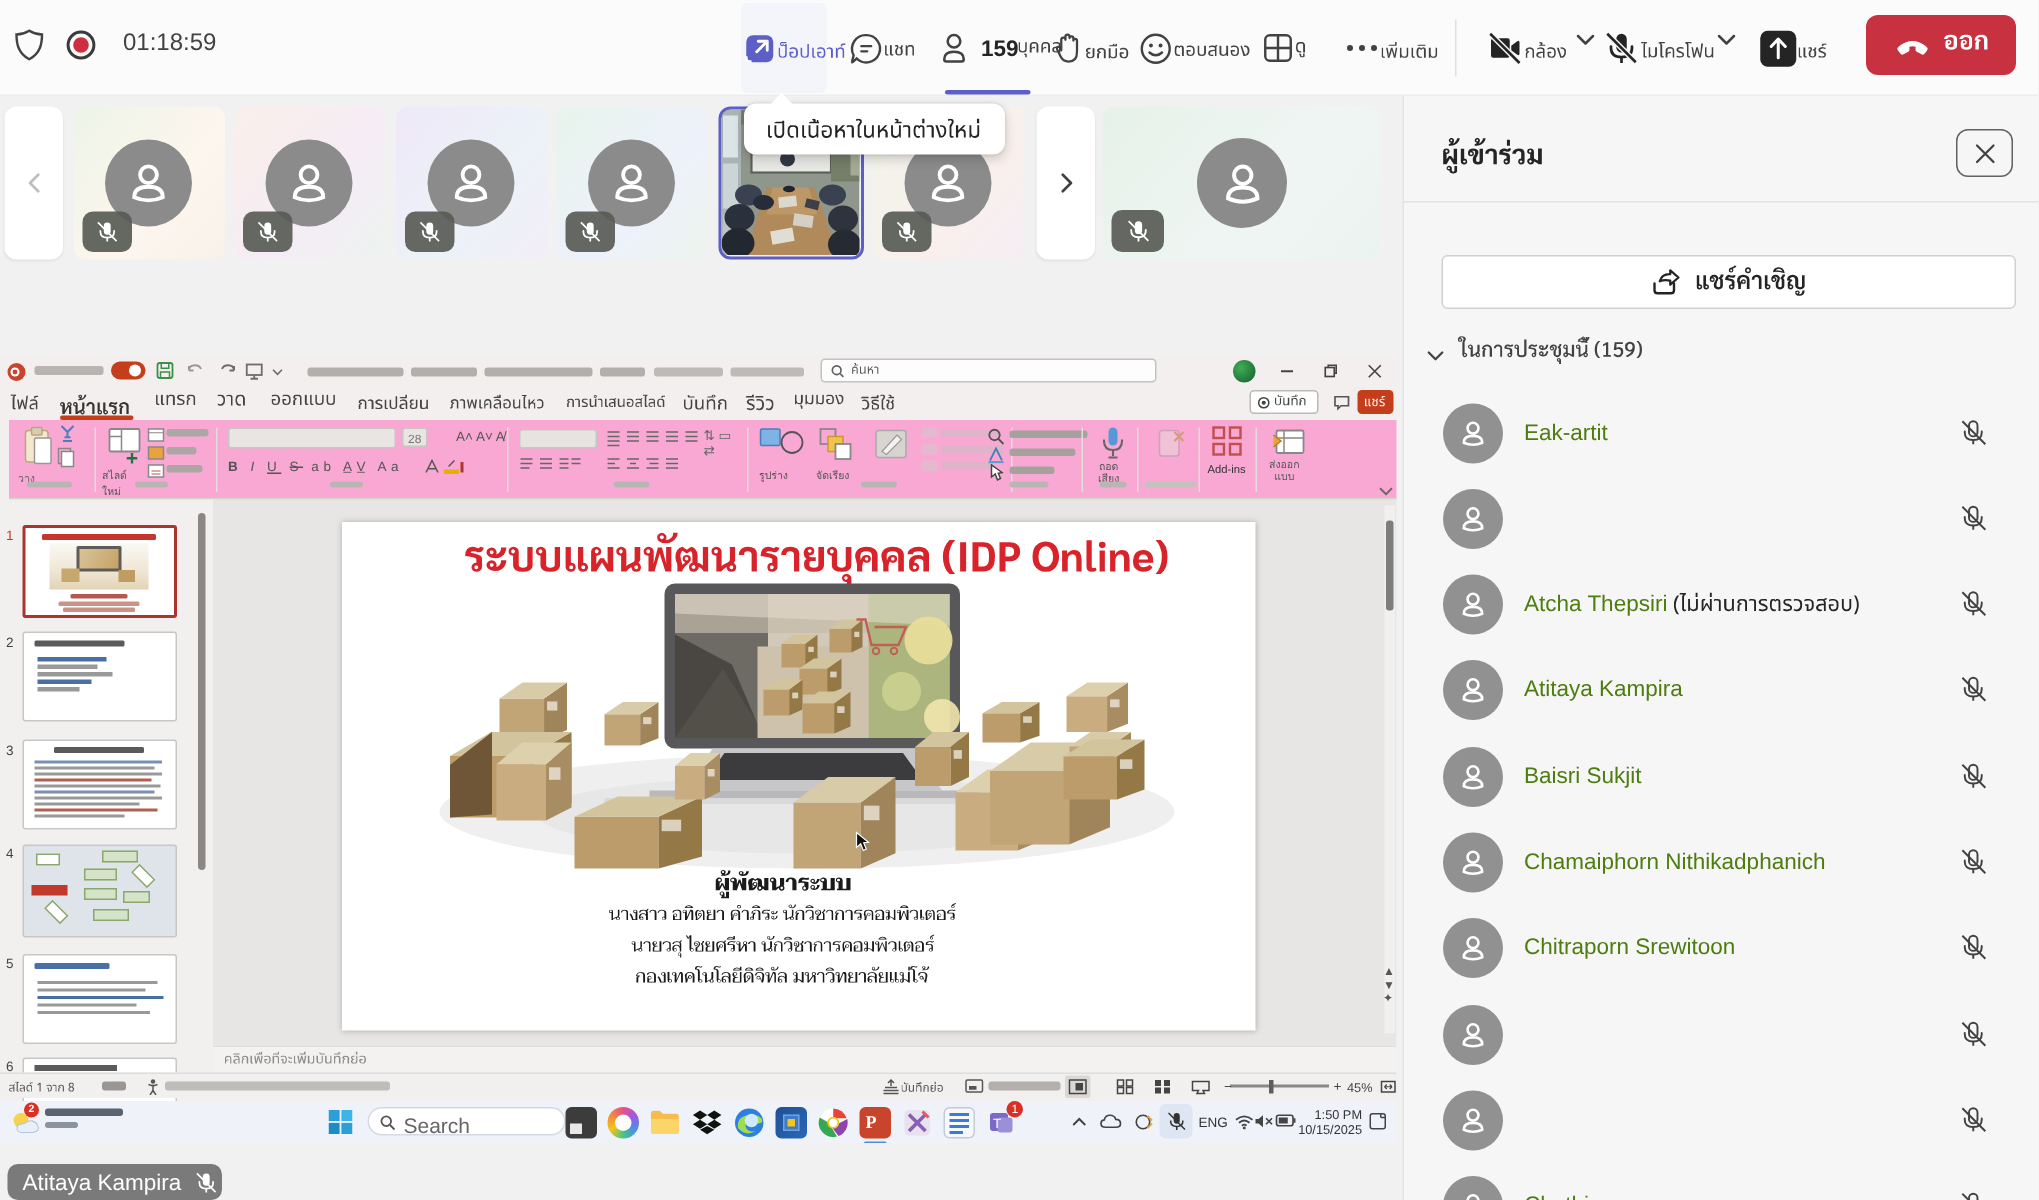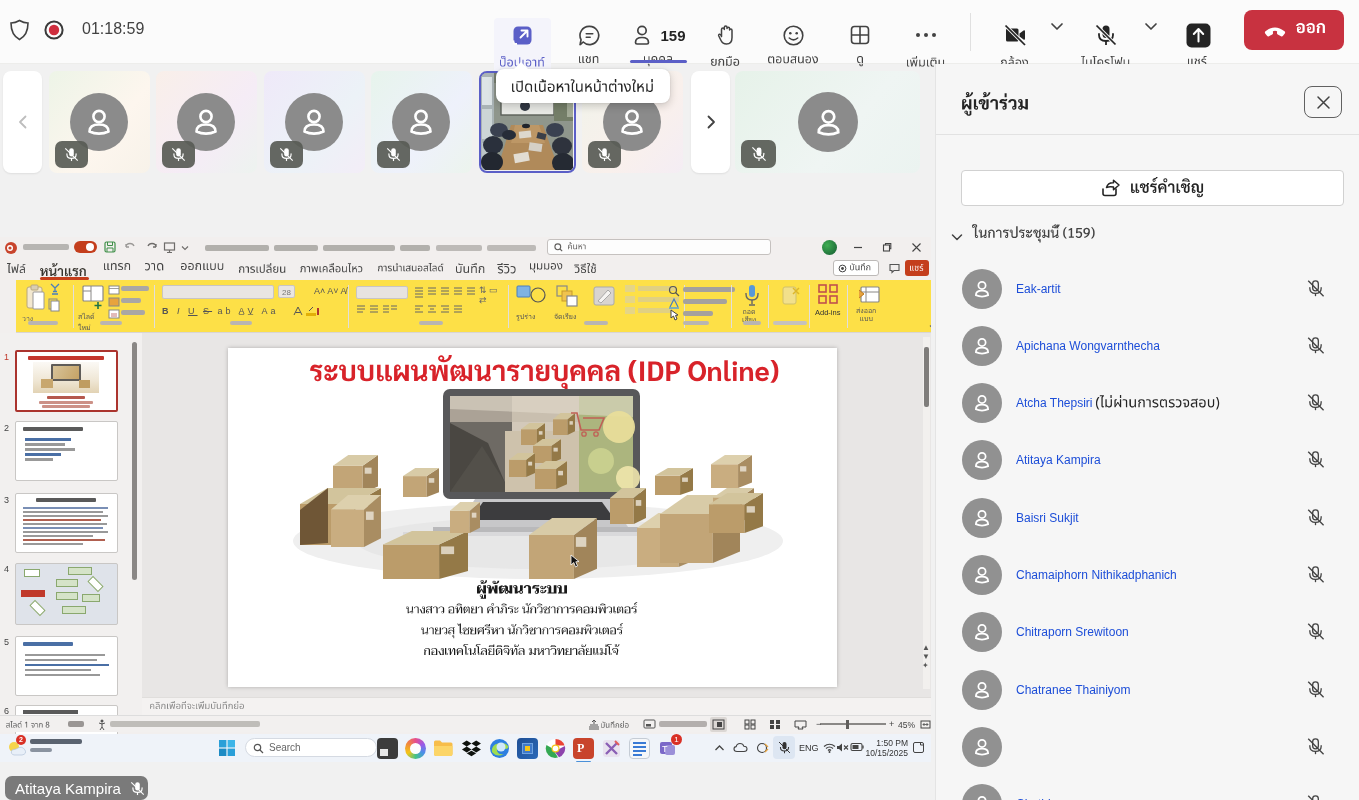--- a/index.html
+++ b/index.html
@@ -1,58 +1,58 @@
 <!DOCTYPE html>
 <html><head><meta charset="utf-8">
 <style>
 *{margin:0;padding:0;box-sizing:border-box}
 html,body{width:1359px;height:800px;overflow:hidden}
 body{font-family:"Liberation Sans",sans-serif;background:#f1f1f1;position:relative}
 .ab{position:absolute}
 
 #topbar{left:0;top:0;width:1359px;height:64px;background:#fbfbfb;border-bottom:1px solid #ededeb}
-.tbtn{position:absolute;top:18px;height:60px;display:flex;flex-direction:column;align-items:center;justify-content:flex-start}
+.tbtn{position:absolute;top:2px;height:60px;display:flex;flex-direction:row;align-items:center;justify-content:flex-start}
 .tbtn .ic{height:34px;display:flex;align-items:center;justify-content:center}
 .tbtn .lb{margin-top:4px}
 #ppl-under{left:630px;top:60px;width:57px;height:3px;background:#5b5fc7;border-radius:2px}
 #leavebtn{left:1244px;top:10px;width:100px;height:40px;background:#c83240;border-radius:8px;display:flex;align-items:center;justify-content:center;gap:9px}
 #vsep{left:970px;top:13px;width:1px;height:38px;background:#e0e0e0}
 
 .tile{position:absolute;top:71px;height:102px;border-radius:8px}
 .avat{position:absolute;border-radius:50%;background:#8b8b8b;display:flex;align-items:center;justify-content:center}
 .micbadge{position:absolute;left:6px;bottom:5px;width:33px;height:27px;border-radius:7px;background:rgba(88,91,85,0.92);display:flex;align-items:center;justify-content:center}
 .navbtn{position:absolute;top:71px;width:39px;height:102px;background:#fff;border-radius:8px;display:flex;align-items:center;justify-content:center;box-shadow:0 1px 2px rgba(0,0,0,.08)}
 #tooltip{left:496px;top:69px;width:174px;height:34px;background:#fff;border-radius:8px;box-shadow:0 3px 8px rgba(0,0,0,.18),0 0 2px rgba(0,0,0,.12);display:flex;align-items:center;justify-content:center;z-index:30}
 #tooltiparrow{left:513px;top:62px;width:16px;height:8px;z-index:31}
 
 #ppt{left:0;top:237px;width:931px;height:525px;background:#f2efee;overflow:hidden}
 #ppt-title{position:absolute;left:0;top:0;width:931px;height:21px}
 #ppt-tabs{position:absolute;left:0;top:21px;width:931px;height:22px}
 .ptab{position:absolute;top:5px}
-#ppt-ribbon{position:absolute;left:16px;top:43px;width:931px;height:53px;background:#fde047;border-bottom:1px solid #d9d5d3}
+#ppt-ribbon{position:absolute;left:6px;top:43px;width:931px;height:53px;background:#f9a8d4;border-bottom:1px solid #d9d5d3}
 .rsep{position:absolute;top:5px;width:1px;height:43px;background:#e2dedc}
 .glabel{position:absolute;top:41px;width:60px;display:flex;justify-content:center}
 #ppt-body{position:absolute;left:0;top:96px;width:931px;height:382px}
 #thumbs{position:absolute;left:0;top:0;width:142px;height:382px;background:#f2f0ef}
 .thumb{position:absolute;left:15px;width:103px;background:#fff;border:1px solid #c9c7c5;border-radius:2px}
 .tnum{position:absolute;left:4px;font-size:9px;color:#444}
 #editarea{position:absolute;left:142px;top:0;width:789px;height:364px;background:#e8e6e5}
 #slide{position:absolute;left:86px;top:15px;width:609px;height:339px;background:#fff;box-shadow:0 0 4px rgba(0,0,0,.25)}
 #notesbar{position:absolute;left:142px;top:364px;width:789px;height:18px;background:#f4f2f1;border-top:1px solid #e0dedc}
 #statusbar{position:absolute;left:0;top:478px;width:931px;height:17px;background:#f2f0ef;border-top:1px solid #ddd}
 #taskbar{position:absolute;left:0;top:497px;width:931px;height:28px;background:#eff3f9}
 .tico{position:absolute;width:21px;height:21px;border-radius:4px}
 
 #panel{left:935px;top:64px;width:424px;height:736px;background:#f6f6f6;border-left:1px solid #e4e4e4}
 #pclose{position:absolute;right:17px;top:22px;width:38px;height:32px;border:1.5px solid #616161;border-radius:8px;display:flex;align-items:center;justify-content:center;background:transparent}
 #pdivider{position:absolute;left:0;top:70px;width:424px;height:1px;background:#e2e2e2}
 #psharebtn{position:absolute;left:25px;top:106px;width:383px;height:36px;background:#fff;border:1px solid #d1d1d1;border-radius:4px;display:flex;align-items:center;justify-content:center;gap:10px}
 .prow{position:absolute;left:0;width:424px;height:57px}
 .prow .pavat{position:absolute;left:26px;top:9px;width:40px;height:40px;border-radius:50%;background:#919191;display:flex;align-items:center;justify-content:center}
-.prow .pname{position:absolute;left:80px;top:0;height:57px;display:flex;align-items:center;font-size:12px;color:#1d4ed8;gap:4px}
+.prow .pname{position:absolute;left:80px;top:0;height:57px;display:flex;align-items:center;font-size:15px;color:#4d7c0f;gap:4px}
 .prow .pmic{position:absolute;right:34px;top:18px}
 #nametag{left:5px;top:776px;width:143px;height:24px;background:rgba(112,112,112,.92);border-radius:7px;display:flex;align-items:center;z-index:20}
 </style></head>
 <body>
 
 <div class="ab" id="topbar">
   <svg class="ab" style="left:9px;top:19px" width="21" height="22" viewBox="0 0 21 22">
       <path d="M10.5 1.5 C13 3 16.5 4 19 4 C19 10 18 16.5 10.5 20.5 C3 16.5 2 10 2 4 C5 4 8 3 10.5 1.5 Z" fill="none" stroke="#424242" stroke-width="1.6"></path>
     </svg>
   <svg class="ab" style="left:43px;top:19px" width="22" height="22" viewBox="0 0 22 22">
@@ -976,21 +976,21 @@
         <rect x="0" y="0" width="7.4" height="7.4" fill="#2a9fd8"></rect>
         <rect x="8.6" y="0" width="7.4" height="7.4" fill="#3db5e8"></rect>
         <rect x="0" y="8.6" width="7.4" height="7.4" fill="#1d8bc4"></rect>
         <rect x="8.6" y="8.6" width="7.4" height="7.4" fill="#2a9fd8"></rect>
       </svg>
     <div class="ab" style="left:245px;top:4px;width:132px;height:19px;background:#fff;border:1px solid #d5dae2;border-radius:10px">
       <svg class="ab" style="left:7px;top:4px" width="11" height="11" viewBox="0 0 11 11">
           <circle cx="4.5" cy="4.5" r="3.2" fill="none" stroke="#555" stroke-width="1.2"></circle>
           <path d="M7 7 L10 10" stroke="#555" stroke-width="1.2"></path>
         </svg>
-      <div class="ab" style="left:23px;top:3px;font-size:10px;color:#666">Search</div>
+      <div class="ab" style="left:23px;top:3px;font-size:14px;color:#666">Search</div>
     </div>
     <div class="tico ab" style="left:377px;top:4px;background:#3c3c3c">
         <div style="position:absolute;left:3px;bottom:3px;width:8px;height:7px;background:#e8e8e8"></div>
       </div>
     <div class="tico ab" style="left:405px;top:4px;background:conic-gradient(#e84e8a,#9b59e8,#4a90e8,#45c486,#f5c518,#f08c3a,#e84e8a);border-radius:50%">
         <div style="position:absolute;left:5px;top:5px;width:11px;height:11px;background:#fdfdfd;border-radius:50%"></div>
       </div>
     <div class="tico ab" style="left:433px;top:4px"><svg width="21" height="21" viewBox="0 0 21 21">
           <path d="M1 4 Q1 2.5 2.5 2.5 L7 2.5 L9 4.5 L18 4.5 Q19.5 4.5 19.5 6 L19.5 16 Q19.5 18 17.5 18 L3 18 Q1 18 1 16 Z" fill="#f7bd4a"></path>
           <path d="M1 8 L19.5 8 L19.5 16 Q19.5 18 17.5 18 L3 18 Q1 18 1 16 Z" fill="#fcd568"></path>
@@ -1118,21 +1118,20 @@
           <path d="M4 3.5 L23 22.5" stroke="#424242" stroke-width="1.6"></path>
         </svg></div>
     </div>
     <div class="prow" style="top:253px">
       <div class="pavat">
         <svg width="22" height="22" viewBox="0 0 34 34">
           <circle cx="17" cy="11.5" r="5.6" fill="none" stroke="#fff" stroke-width="2.7"></circle>
           <path d="M7.5 26.5 Q7.5 19.5 17 19.5 Q26.5 19.5 26.5 26.5 Q22 28.6 17 28.6 Q12 28.6 7.5 26.5 Z" fill="none" stroke="#fff" stroke-width="2.7"></path>
         </svg>
       </div>
-      <div class="pname">Apichana Wongvarnthecha</div>
       <div class="pmic"><svg width="21" height="21" viewBox="0 0 26 26">
           <rect x="9.5" y="3.5" width="7" height="12.5" rx="3.5" fill="none" stroke="#424242" stroke-width="1.6"></rect>
           <path d="M6 12 L6 13 Q6 19 13 19 Q20 19 20 13 L20 12" fill="none" stroke="#424242" stroke-width="1.6" stroke-linecap="round"></path>
           <path d="M13 19 L13 22.5" stroke="#424242" stroke-width="1.6"></path>
           <path d="M4 3.5 L23 22.5" stroke="#424242" stroke-width="1.6"></path>
         </svg></div>
     </div>
     <div class="prow" style="top:310px">
       <div class="pavat">
         <svg width="22" height="22" viewBox="0 0 34 34">
@@ -1210,21 +1209,20 @@
           <path d="M4 3.5 L23 22.5" stroke="#424242" stroke-width="1.6"></path>
         </svg></div>
     </div>
     <div class="prow" style="top:597px">
       <div class="pavat">
         <svg width="22" height="22" viewBox="0 0 34 34">
           <circle cx="17" cy="11.5" r="5.6" fill="none" stroke="#fff" stroke-width="2.7"></circle>
           <path d="M7.5 26.5 Q7.5 19.5 17 19.5 Q26.5 19.5 26.5 26.5 Q22 28.6 17 28.6 Q12 28.6 7.5 26.5 Z" fill="none" stroke="#fff" stroke-width="2.7"></path>
         </svg>
       </div>
-      <div class="pname">Chatranee Thainiyom</div>
       <div class="pmic"><svg width="21" height="21" viewBox="0 0 26 26">
           <rect x="9.5" y="3.5" width="7" height="12.5" rx="3.5" fill="none" stroke="#424242" stroke-width="1.6"></rect>
           <path d="M6 12 L6 13 Q6 19 13 19 Q20 19 20 13 L20 12" fill="none" stroke="#424242" stroke-width="1.6" stroke-linecap="round"></path>
           <path d="M13 19 L13 22.5" stroke="#424242" stroke-width="1.6"></path>
           <path d="M4 3.5 L23 22.5" stroke="#424242" stroke-width="1.6"></path>
         </svg></div>
     </div>
     <div class="prow" style="top:654px">
       <div class="pavat">
         <svg width="22" height="22" viewBox="0 0 34 34">

